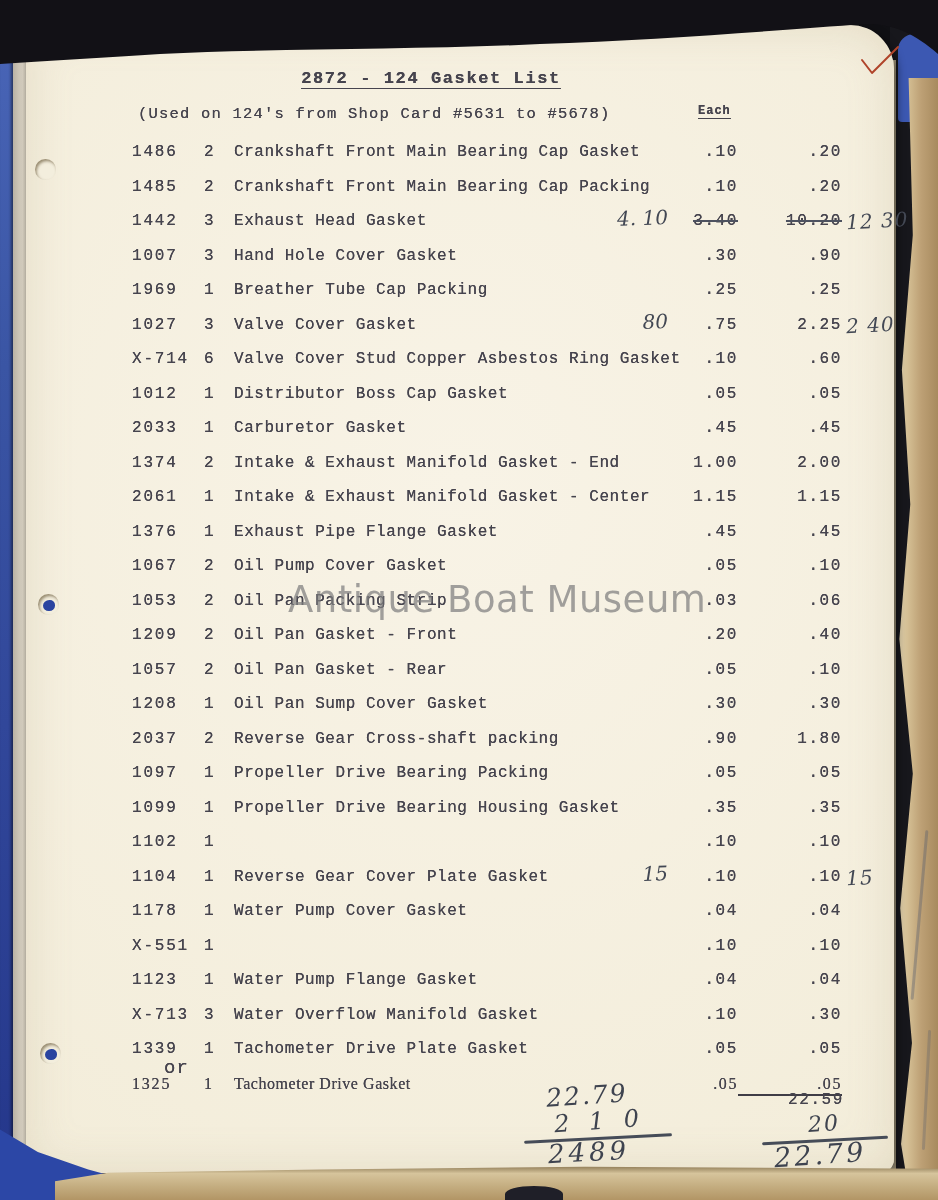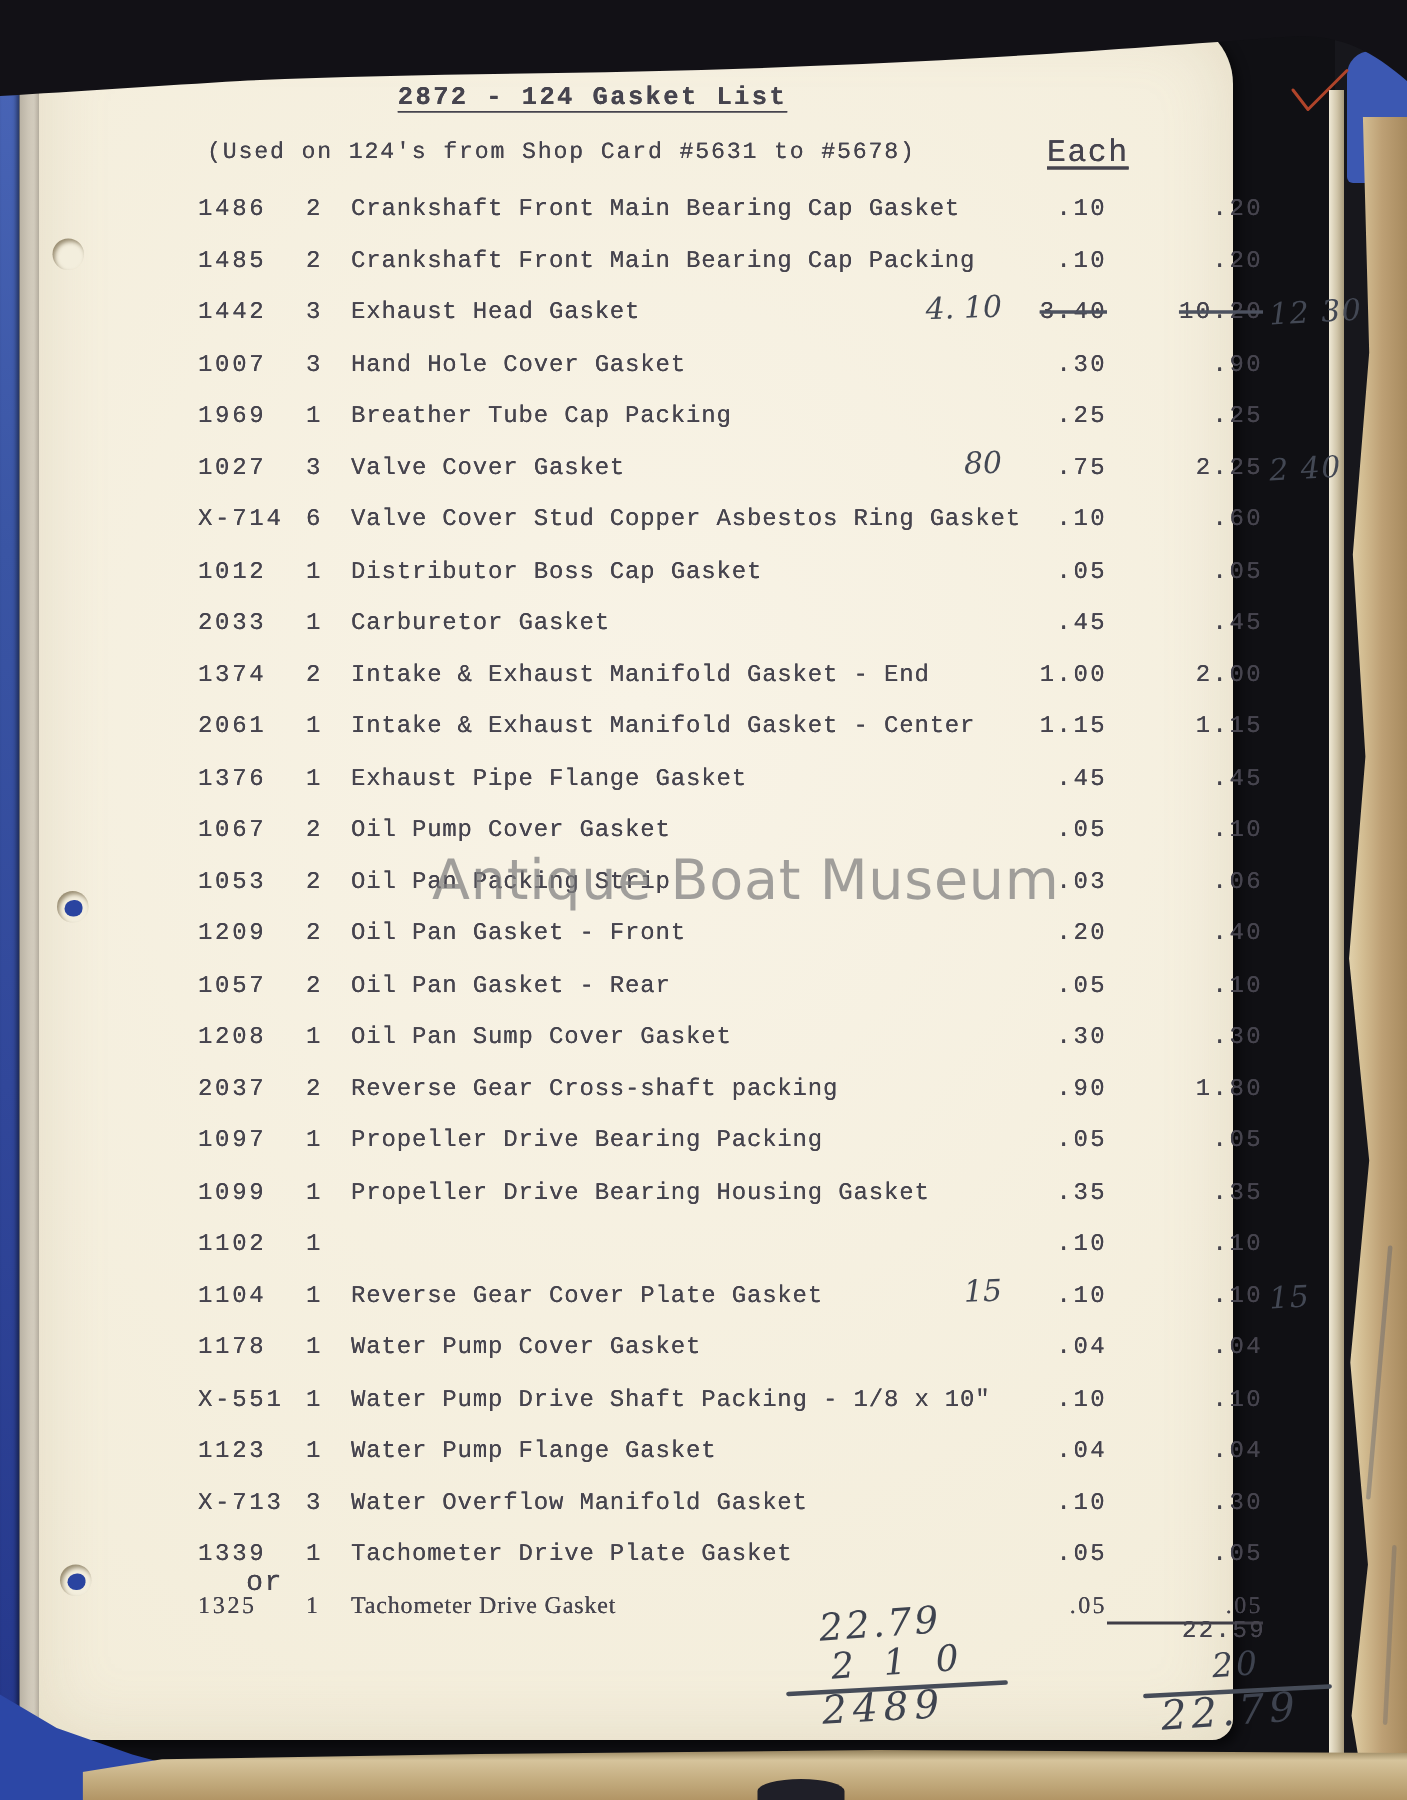--- a/index.html
+++ b/index.html
@@ -31,21 +31,21 @@
   .bottom-blue-left{position:absolute;left:0;top:1120px;width:210px;height:80px;z-index:3;
     background:#2c47a6;clip-path:polygon(0 12%,18% 40%,42% 62%,70% 82%,100% 100%,0 100%);}
   .bottom-tan{position:absolute;left:55px;top:1166px;width:883px;height:34px;z-index:4;
     background:linear-gradient(180deg,#8d7a55 0,#d6c49c 22%,#c4ad80 60%,#b29565 100%);
     clip-path:polygon(0 45%,6% 20%,30% 10%,60% 2%,100% 8%,100% 100%,0 100%);}
   .bottom-dark-blob{position:absolute;left:505px;top:1186px;width:58px;height:16px;z-index:5;
     background:#1f1f28;border-radius:50% 50% 0 0;}
   .bottom-blue-right{position:absolute;left:872px;top:1176px;width:66px;height:24px;z-index:3;background:#2c47a6;}
 
   
-  .page{position:absolute;left:26px;top:12px;width:796px;height:1148px;z-index:2;
+  .page{position:absolute;left:26px;top:25px;width:868px;height:1148px;z-index:2;
     background:
       radial-gradient(120% 100% at 50% 40%, #f7f2e4 0%, #f3edda 70%, #ead fb 100%),
       #f4efe0;
     background:radial-gradient(120% 100% at 50% 40%, #f8f3e6 0%, #f3edda 72%, #e9e0c8 100%);
     border-radius:8px 44px 14px 10px;
     box-shadow:inset 0 0 46px rgba(170,150,110,.22), 3px 4px 8px rgba(0,0,0,.55);}
 
   
   .top-band{position:absolute;left:0;top:0;z-index:6;pointer-events:none;}
 
@@ -59,21 +59,21 @@
   .hole3{left:40px;top:1043px;}
 
   .check-mark{position:absolute;left:856px;top:40px;z-index:7;}
 
   
   .typed{color:#46444e;text-shadow:0 0 .4px #46444e;}
   .doc-title{position:absolute;left:0;right:58px;top:44px;text-align:center;
     font-size:17px;font-weight:bold;letter-spacing:1.6px;
     text-decoration:underline;text-underline-offset:5px;}
   .doc-subtitle{position:absolute;left:112px;top:80px;font-size:15.5px;letter-spacing:1.2px;}
-  .each-label{position:absolute;left:672px;top:79px;font-size:21px;font-weight:normal;letter-spacing:1px;
+  .each-label{position:absolute;left:672px;top:79px;font-size:12px;font-weight:bold;letter-spacing:1px;
     text-decoration:underline;text-underline-offset:4px;}
 
   .rows-layer{position:absolute;left:0;top:0;width:100%;height:100%;}
   .row{position:absolute;left:0;width:100%;height:22px;font-size:16px;}
   .cell{position:absolute;white-space:pre;}
   .c-part{left:106px;letter-spacing:1.8px;}
   .c-qty{left:178px;letter-spacing:1px;}
   .c-desc{left:208px;letter-spacing:.55px;}
   .c-each{left:600px;width:112px;text-align:right;letter-spacing:1.6px;}
   .c-total{left:712px;width:104px;text-align:right;letter-spacing:1.6px;}
@@ -292,21 +292,20 @@
         <div class="row" style="top: 877px;">
           <span class="cell c-part typed">1178</span>
           <span class="cell c-qty typed">1</span>
           <span class="cell c-desc typed">Water Pump Cover Gasket</span>
           <span class="cell c-each typed">.04</span>
           <span class="cell c-total typed">.04</span>
         </div>
         <div class="row" style="top: 911.5px;">
           <span class="cell c-part typed">X-551</span>
           <span class="cell c-qty typed">1</span>
-          <span class="cell c-desc typed">Water Pump Drive Shaft Packing - 1/8 x 10"</span>
           <span class="cell c-each typed">.10</span>
           <span class="cell c-total typed">.10</span>
         </div>
         <div class="row" style="top: 946px;">
           <span class="cell c-part typed">1123</span>
           <span class="cell c-qty typed">1</span>
           <span class="cell c-desc typed">Water Pump Flange Gasket</span>
           <span class="cell c-each typed">.04</span>
           <span class="cell c-total typed">.04</span>
         </div>

